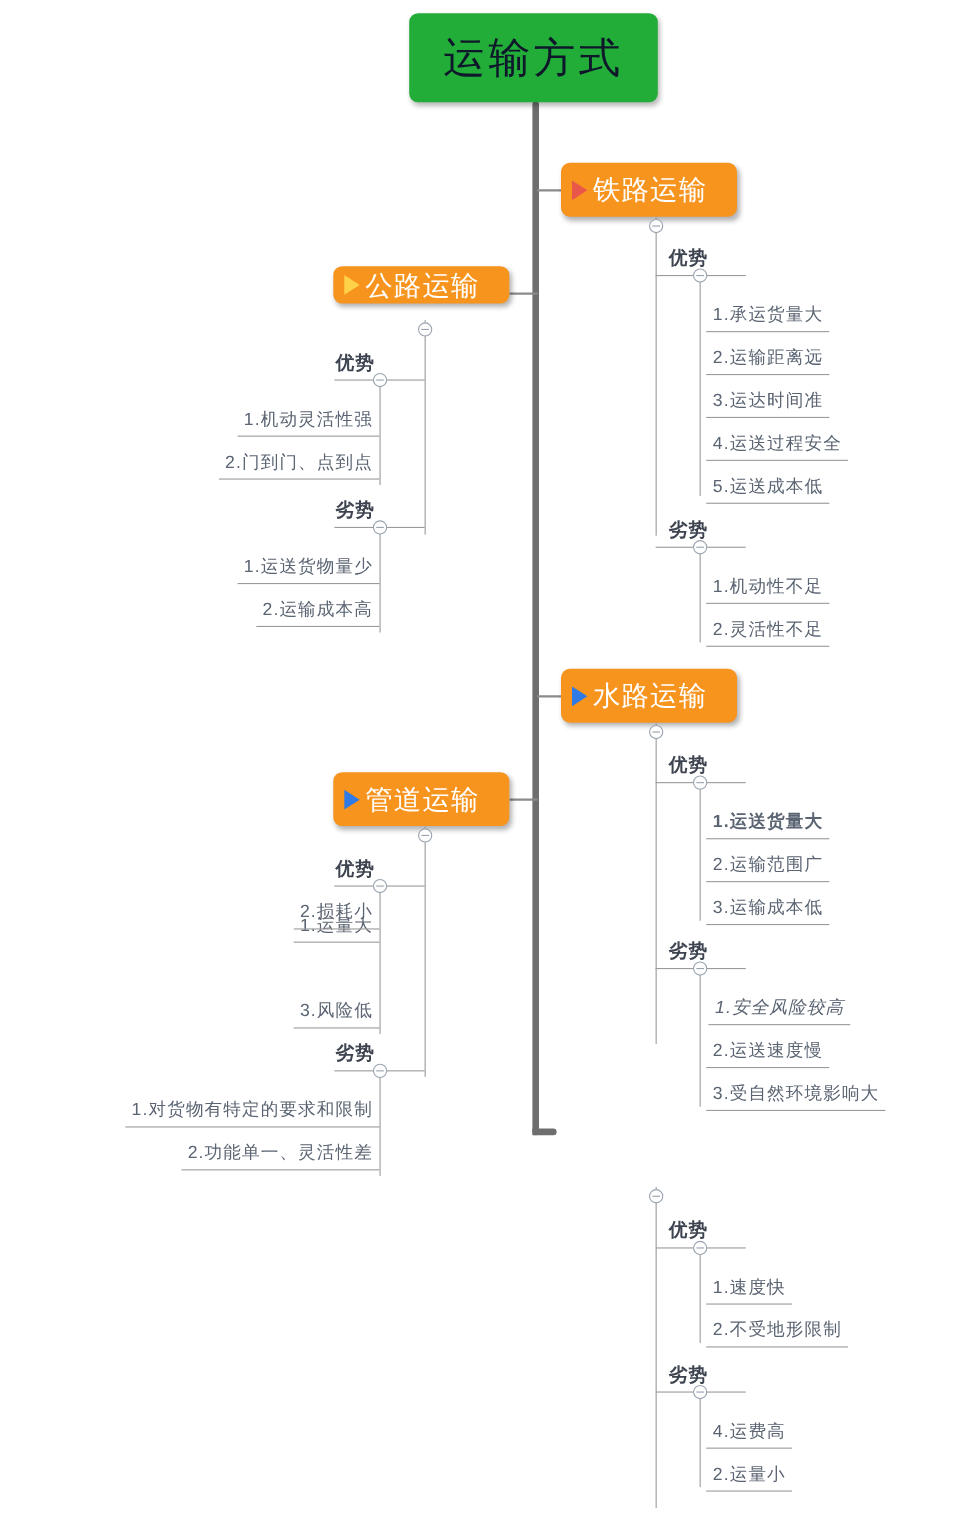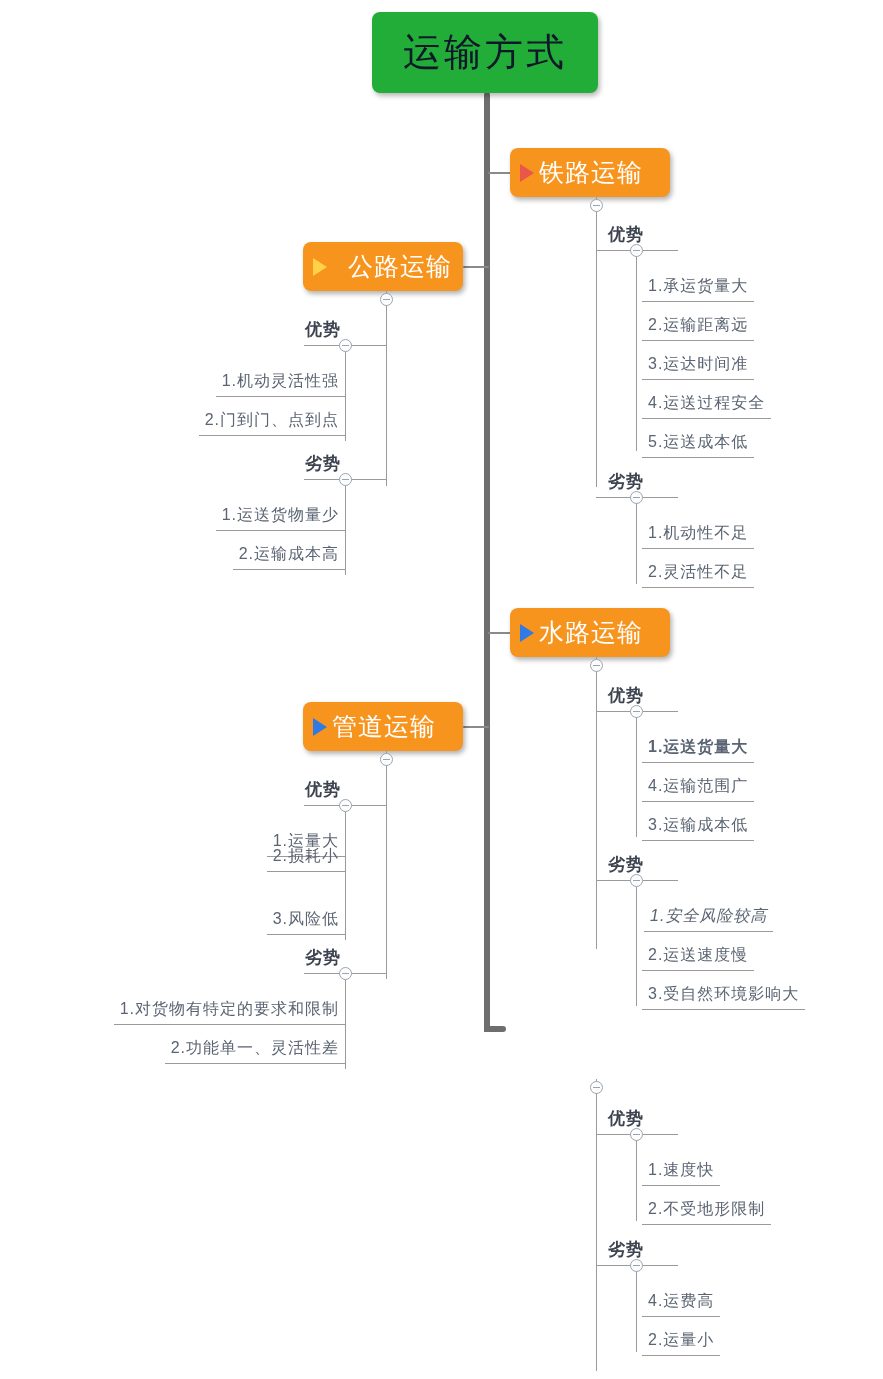--- a/index.html
+++ b/index.html
@@ -72,21 +72,21 @@
   <div class="leaf r" style="left:642px;top:430px;">5.运送成本低</div>
 
   <div class="sublabel" style="left:608px;top:470px;">劣势</div>
   <div class="hline" style="left:596px;top:497px;width:82px;"></div>
   <div class="vline" style="left:636px;top:497px;height:87px;"></div>
   <div class="circ" style="left:630px;top:491px;"></div>
   <div class="leaf r" style="left:642px;top:521px;">1.机动性不足</div>
   <div class="leaf r" style="left:642px;top:560px;">2.灵活性不足</div>
 
   <div class="hline-thick" style="left:463px;top:266px;width:26px;"></div>
-  <div class="node topic-node" style="left:303px;top:242px;width:160px;height:49px;gap:16px;">
+  <div class="node topic-node" style="left:303px;top:242px;width:160px;height:34px;">
     <span class="tri" style="color:#ffd24a;"></span>
     <span>公路运输</span>
   </div>
 
   <div class="vline" style="left:386px;top:291px;height:195px;"></div>
   <div class="circ" style="left:380px;top:293px;"></div>
 
   <div class="sublabel" style="left:305px;top:318px;">优势</div>
   <div class="hline" style="left:304px;top:345px;width:82px;"></div>
   <div class="vline" style="left:345px;top:345px;height:96px;"></div>
@@ -108,21 +108,21 @@
   </div>
 
   <div class="vline" style="left:596px;top:657px;height:292px;"></div>
   <div class="circ" style="left:590px;top:659px;"></div>
 
   <div class="sublabel" style="left:608px;top:684px;">优势</div>
   <div class="hline" style="left:596px;top:711px;width:82px;"></div>
   <div class="vline" style="left:636px;top:711px;height:126px;"></div>
   <div class="circ" style="left:630px;top:705px;"></div>
   <div class="leaf r" style="left:642px;top:735px;font-weight:bold;">1.运送货量大</div>
-  <div class="leaf r" style="left:642px;top:774px;">4.运输范围广</div>
+  <div class="leaf r" style="left:642px;top:774px;">2.运输范围广</div>
   <div class="leaf r" style="left:642px;top:813px;">3.运输成本低</div>
 
   <div class="sublabel" style="left:608px;top:853px;">劣势</div>
   <div class="hline" style="left:596px;top:880px;width:82px;"></div>
   <div class="vline" style="left:636px;top:880px;height:126px;"></div>
   <div class="circ" style="left:630px;top:874px;"></div>
   <div class="leaf r" style="left:644px;top:904px;font-style:italic;">1.安全风险较高</div>
   <div class="leaf r" style="left:642px;top:943px;">2.运送速度慢</div>
   <div class="leaf r" style="left:642px;top:982px;">3.受自然环境影响大</div>
 
@@ -133,21 +133,21 @@
   </div>
 
   <div class="vline" style="left:386px;top:751px;height:228px;"></div>
   <div class="circ" style="left:380px;top:753px;"></div>
 
   <div class="sublabel" style="left:305px;top:778px;">优势</div>
   <div class="hline" style="left:304px;top:805px;width:82px;"></div>
   <div class="vline" style="left:345px;top:805px;height:135px;"></div>
   <div class="circ" style="left:339px;top:799px;"></div>
   <div class="leaf l" style="right:538px;top:829px;">1.运量大</div>
-  <div class="leaf l" style="right:538px;top:844px;">2.损耗小</div>
+  <div class="leaf l" style="right:538px;top:817px;">2.损耗小</div>
   <div class="leaf l" style="right:538px;top:907px;">3.风险低</div>
 
   <div class="sublabel" style="left:305px;top:946px;">劣势</div>
   <div class="hline" style="left:304px;top:973px;width:82px;"></div>
   <div class="vline" style="left:345px;top:973px;height:96px;"></div>
   <div class="circ" style="left:339px;top:967px;"></div>
   <div class="leaf l" style="right:538px;top:997px;">1.对货物有特定的要求和限制</div>
   <div class="leaf l" style="right:538px;top:1036px;">2.功能单一、灵活性差</div>
 
 

